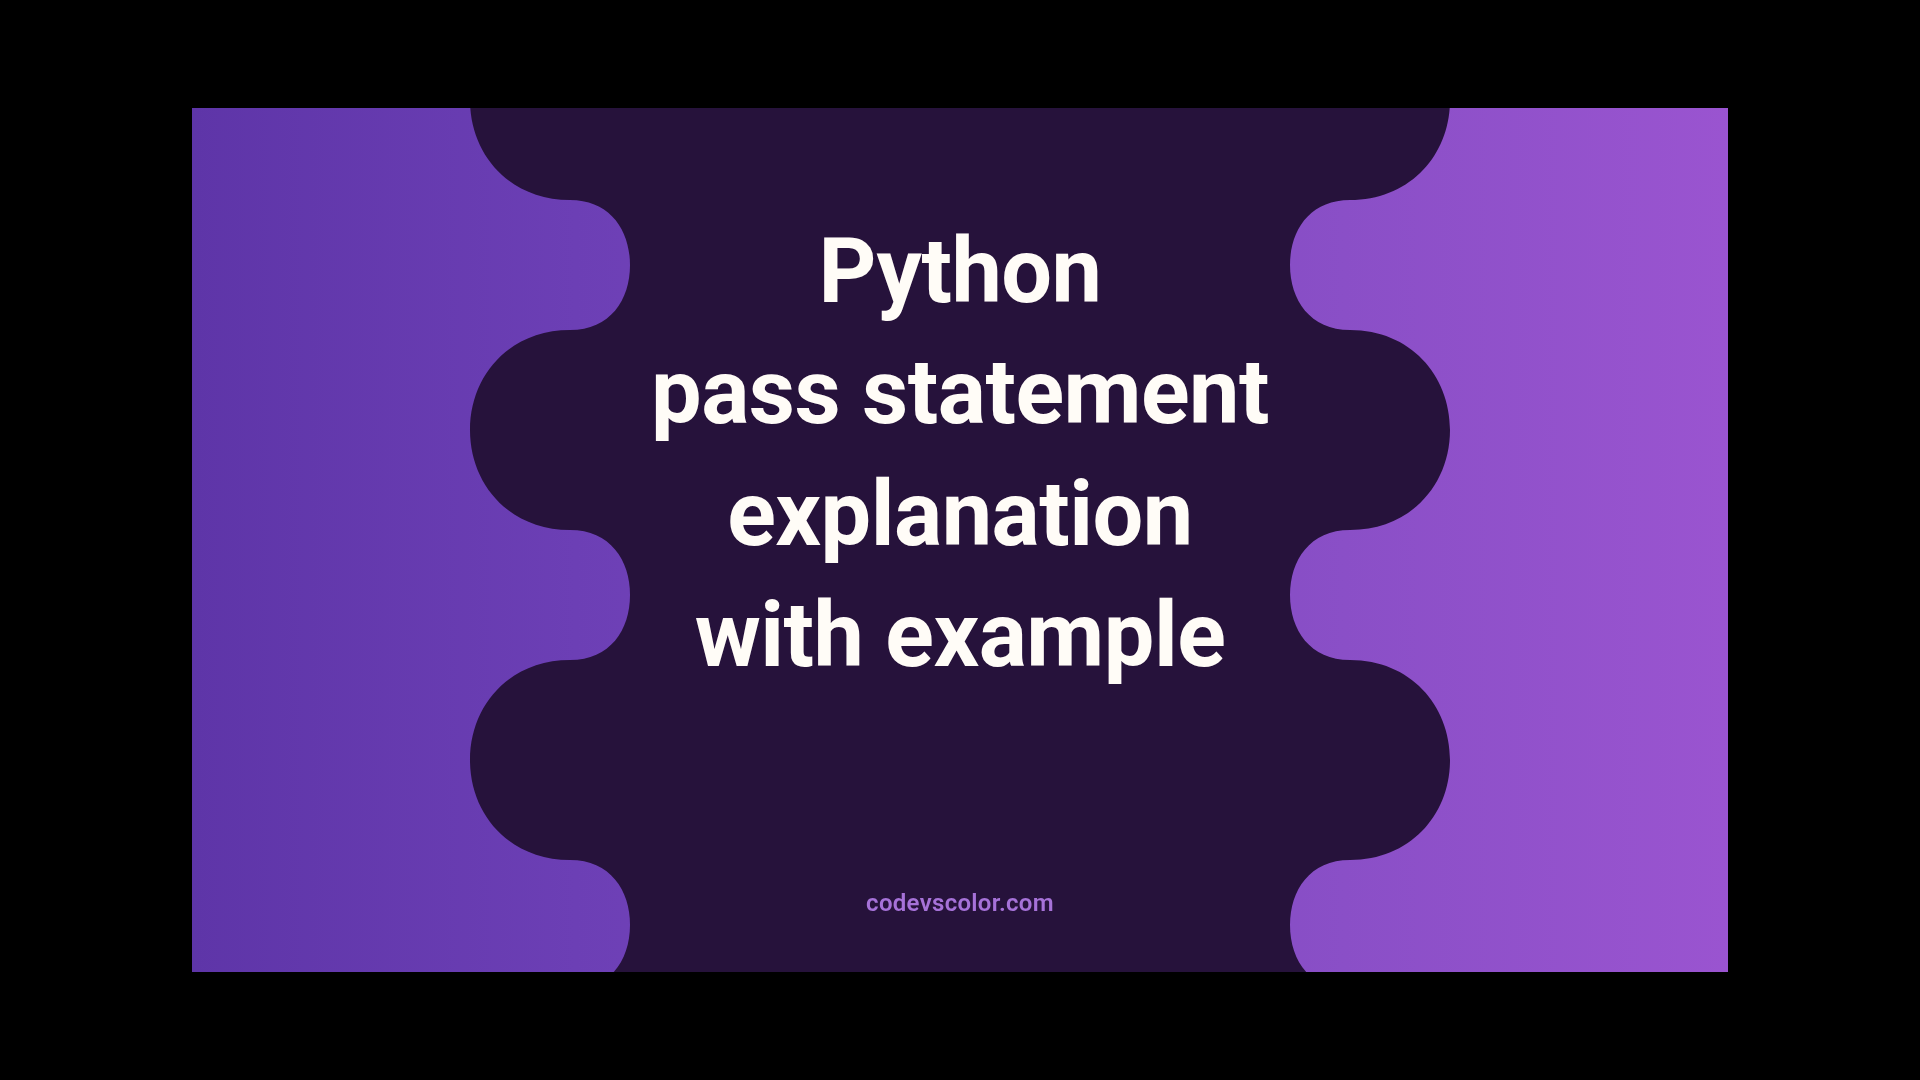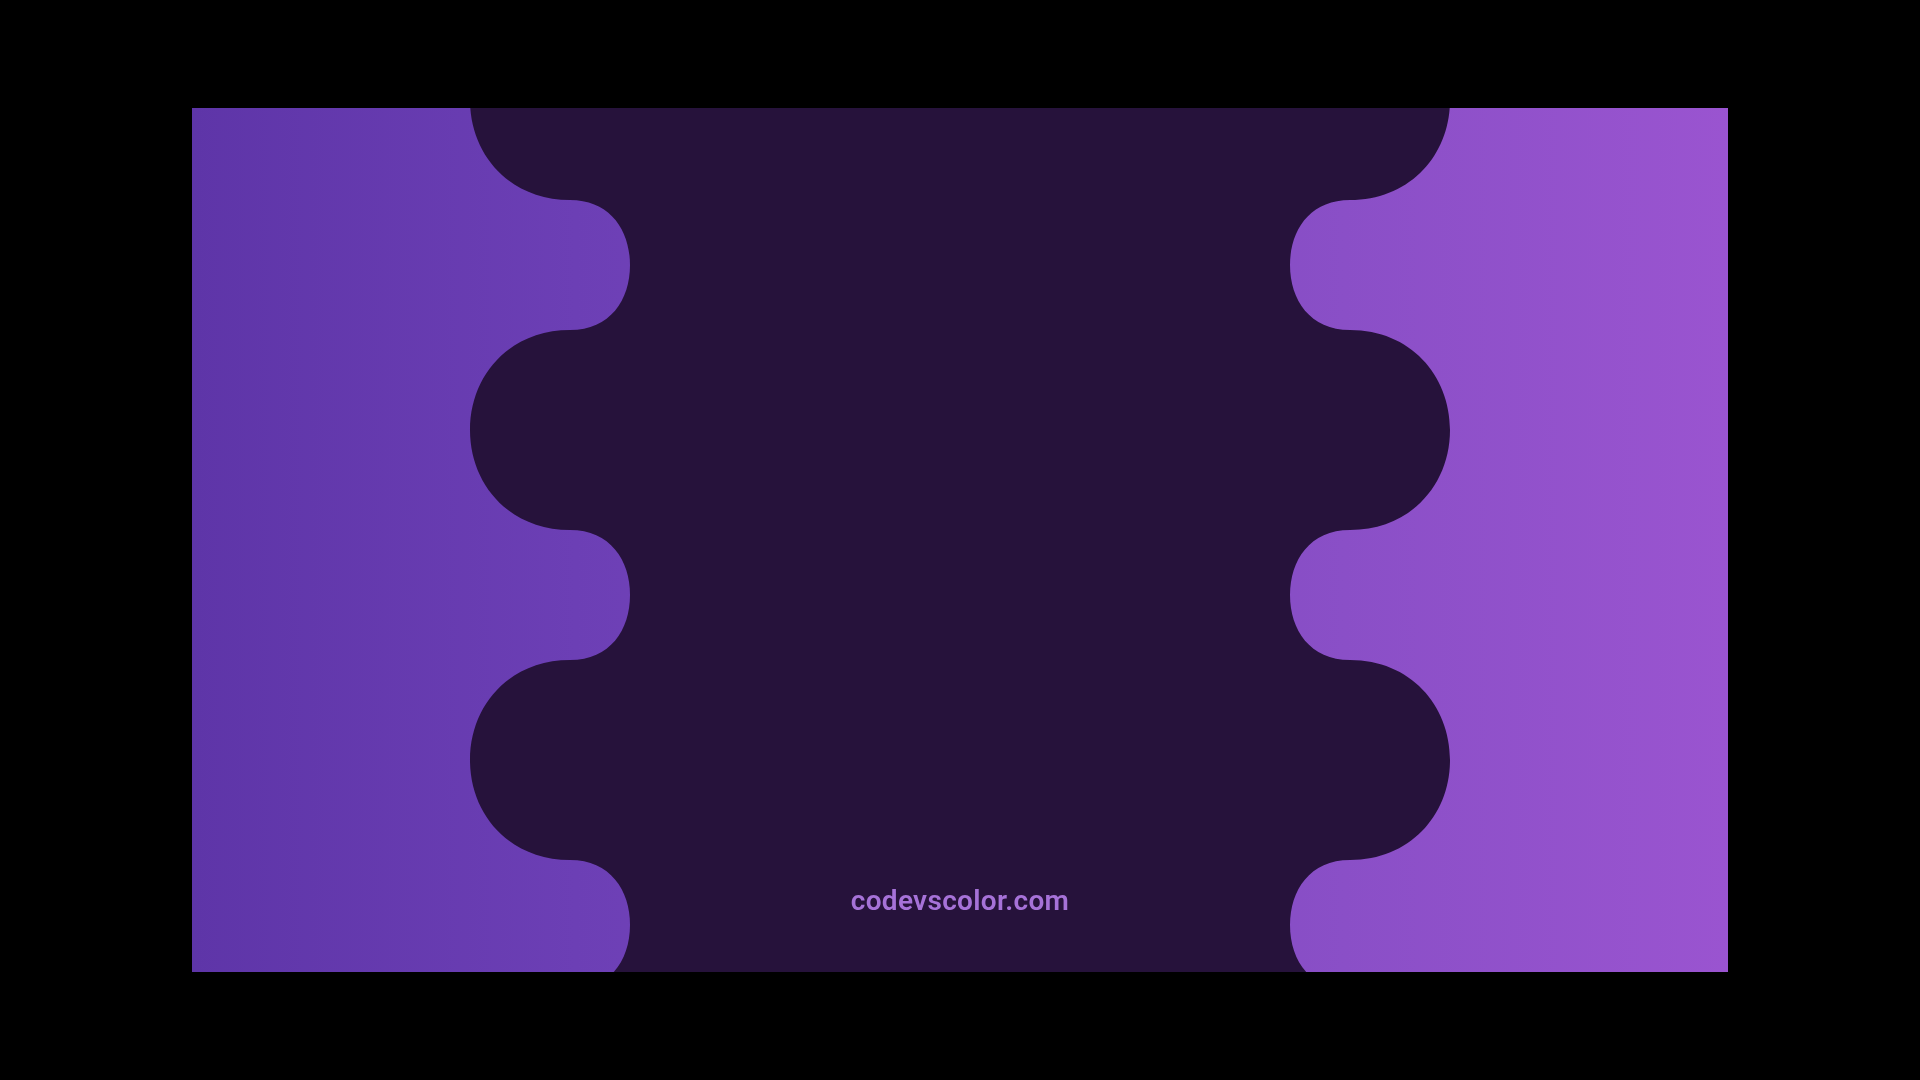--- a/index.html
+++ b/index.html
@@ -51,21 +51,21 @@
       letter-spacing: -0.5px;
       white-space: pre-line;
     }
     .footer {
       position: absolute;
       bottom: 55px;
       left: 50%;
       transform: translateX(-50%);
       z-index: 2;
       color: #a672d8;
-      font-size: 28px;
+      font-size: 24px;
       font-weight: 600;
       letter-spacing: 0.3px;
     }
   </style>
 </head>
 <body>
 
 <div class="card">
   <div class="blob">
     <svg viewBox="0 0 1180 1100" preserveAspectRatio="none">
@@ -112,14 +112,18 @@
         C 140 540 100 495 100 440
         C 100 385 140 340 200 340
         C 240 340 260 310 260 275
         C 260 240 240 210 200 210
         C 140 210 100 165 100 110
         C 100 50 140 0 200 0
         Z
       "></path>
     </svg>
   </div>
+  <div class="title">Python
+pass statement
+explanation
+with example</div>
   <div class="footer">codevscolor.com</div>
 </div>
 
 </body></html>

